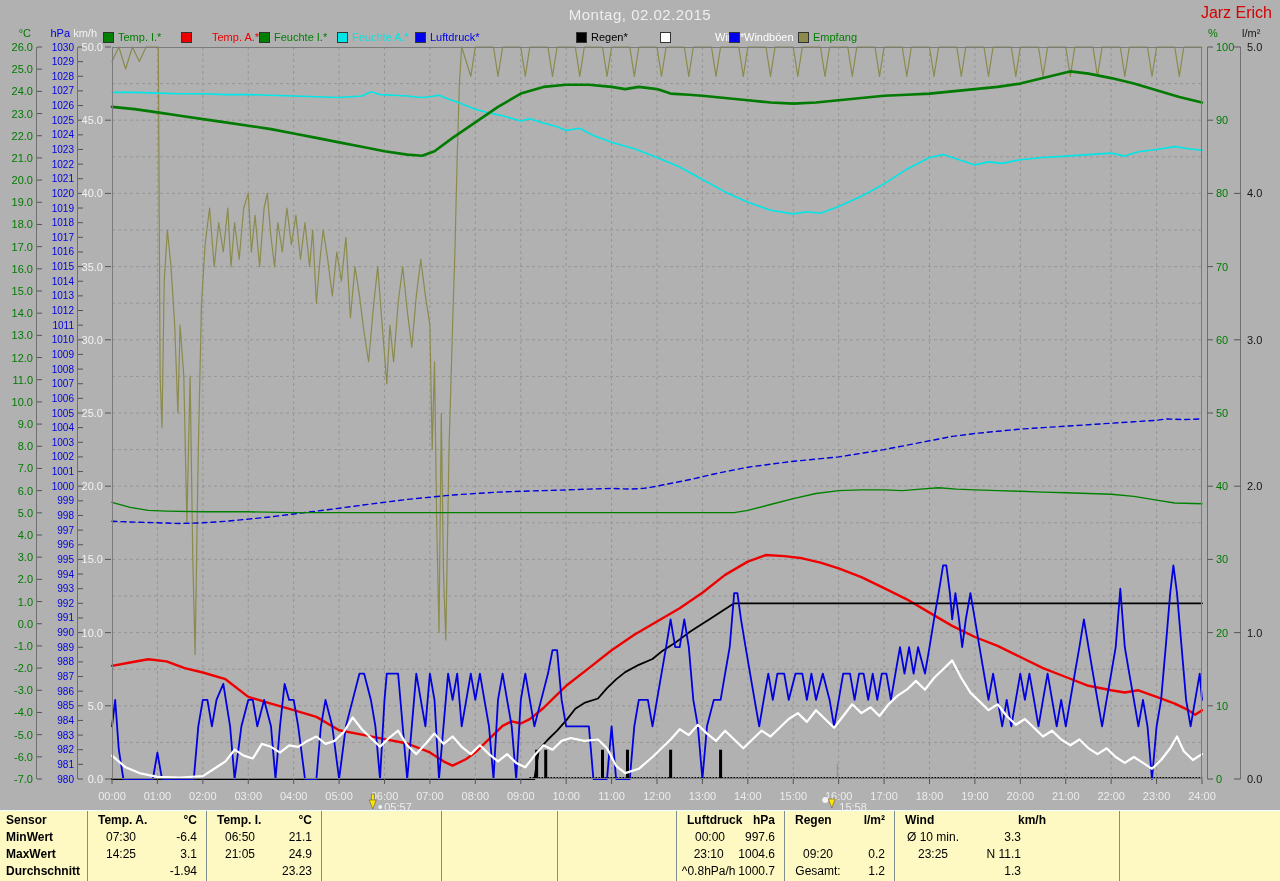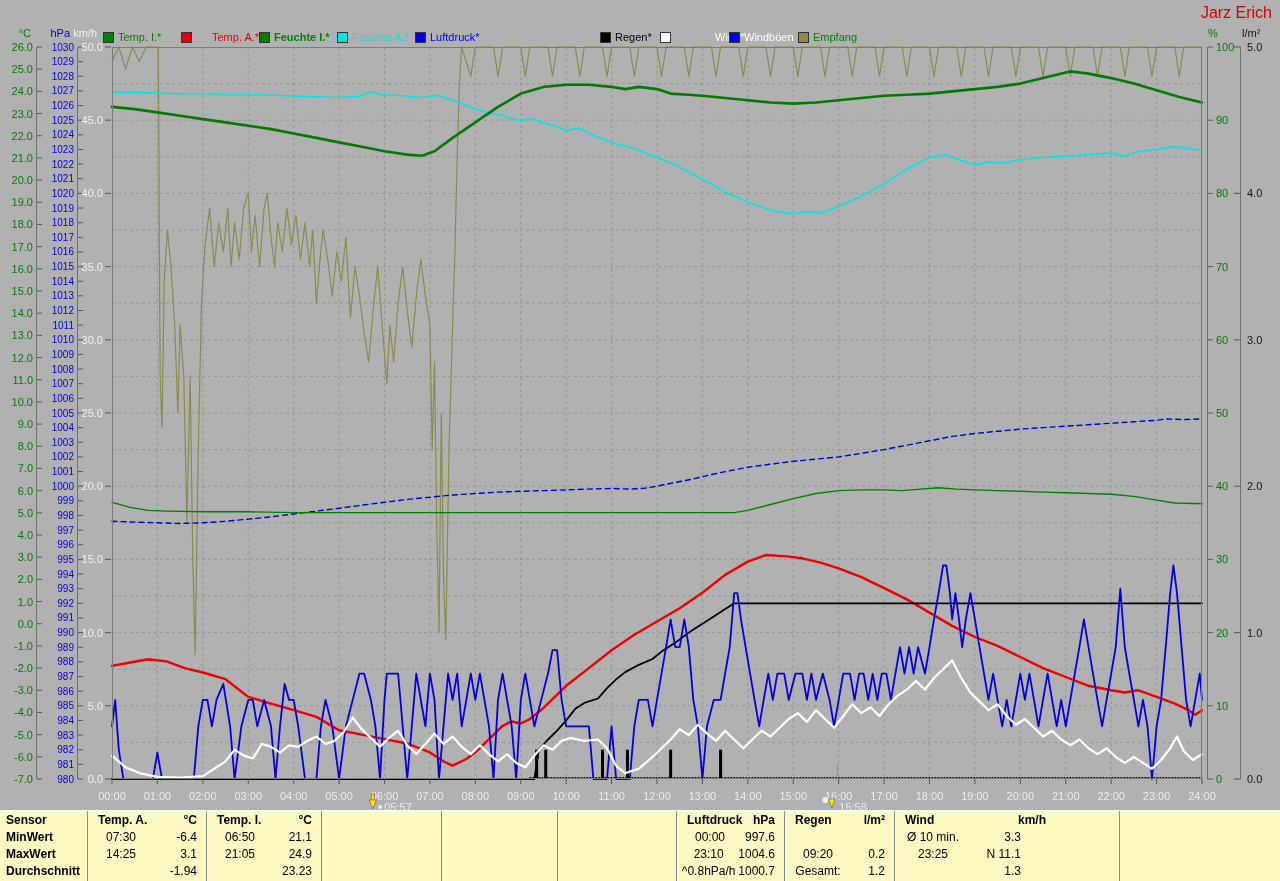--- a/index.html
+++ b/index.html
@@ -26,20 +26,21 @@
   .cel .t{width:62px;text-align:center;padding-left:2px;white-space:nowrap;}
   .cel .v{flex:1;text-align:right;padding-right:9px;white-space:nowrap;}
   .col-wind .hdr{width:160px;box-sizing:border-box;}
   .col-wind .cel{width:135px;box-sizing:border-box;}
   .col-wind .cel .t{width:72px;}
 </style>
 </head>
 <body>
 
 <div class="screen">
+  <div class="title">Montag, 02.02.2015</div>
   <div class="user">Jarz Erich</div>
 
   <svg id="chart" width="1280" height="810">
       <g stroke="#969696" stroke-dasharray="3,3" stroke-width="1">
         <line x1="157.41666666666666" y1="47" x2="157.41666666666666" y2="779"></line>
         <line x1="202.83333333333331" y1="47" x2="202.83333333333331" y2="779"></line>
         <line x1="248.25" y1="47" x2="248.25" y2="779"></line>
         <line x1="293.66666666666663" y1="47" x2="293.66666666666663" y2="779"></line>
         <line x1="339.08333333333337" y1="47" x2="339.08333333333337" y2="779"></line>
         <line x1="384.5" y1="47" x2="384.5" y2="779"></line>
@@ -518,33 +519,33 @@
     <div class="col last"></div>
   </div>
 <div class="legend-item" style="left: 103px;">
       <span class="sw" style="background: rgb(0, 128, 0);"></span>
       <span style="color: rgb(0, 128, 0);">Temp. I.*</span>
     </div>
     <div class="legend-item" style="left: 181px;">
       <span class="sw" style="background: rgb(238, 0, 0);"></span>
       <span style="color: rgb(238, 0, 0); margin-left: 16px;">Temp. A.*</span>
     </div>
-    <div class="legend-item" style="left: 259px; font-weight: bold;">
+    <div class="legend-item" style="left: 259px;">
       <span class="sw" style="background: rgb(0, 128, 0);"></span>
       <span style="color: rgb(0, 128, 0);">Feuchte I.*</span>
     </div>
     <div class="legend-item" style="left: 337px;">
       <span class="sw" style="background: rgb(0, 230, 230);"></span>
       <span style="color: rgb(0, 230, 230);">Feuchte A.*</span>
     </div>
     <div class="legend-item" style="left: 415px; justify-content: space-between;">
       <span class="sw" style="background: rgb(0, 0, 238);"></span>
       <span style="color: rgb(0, 0, 238);">Luftdruck*</span>
     </div>
-    <div class="legend-item" style="left: 600px;">
+    <div class="legend-item" style="left: 576px;">
       <span class="sw" style="background: rgb(0, 0, 0);"></span>
       <span style="color: rgb(0, 0, 0);">Regen*</span>
     </div>
     <div class="legend-item" style="left: 660px;">
       <span class="sw" style="background: rgb(255, 255, 255);"></span>
       <span style="color: rgb(255, 255, 255); margin-left: 40px;">Wind*</span>
     </div>
     <div class="legend-item" style="left: 729px;">
       <span class="sw" style="background: rgb(0, 0, 238);"></span>
       <span style="color: rgb(255, 255, 255);">Windböen</span>

